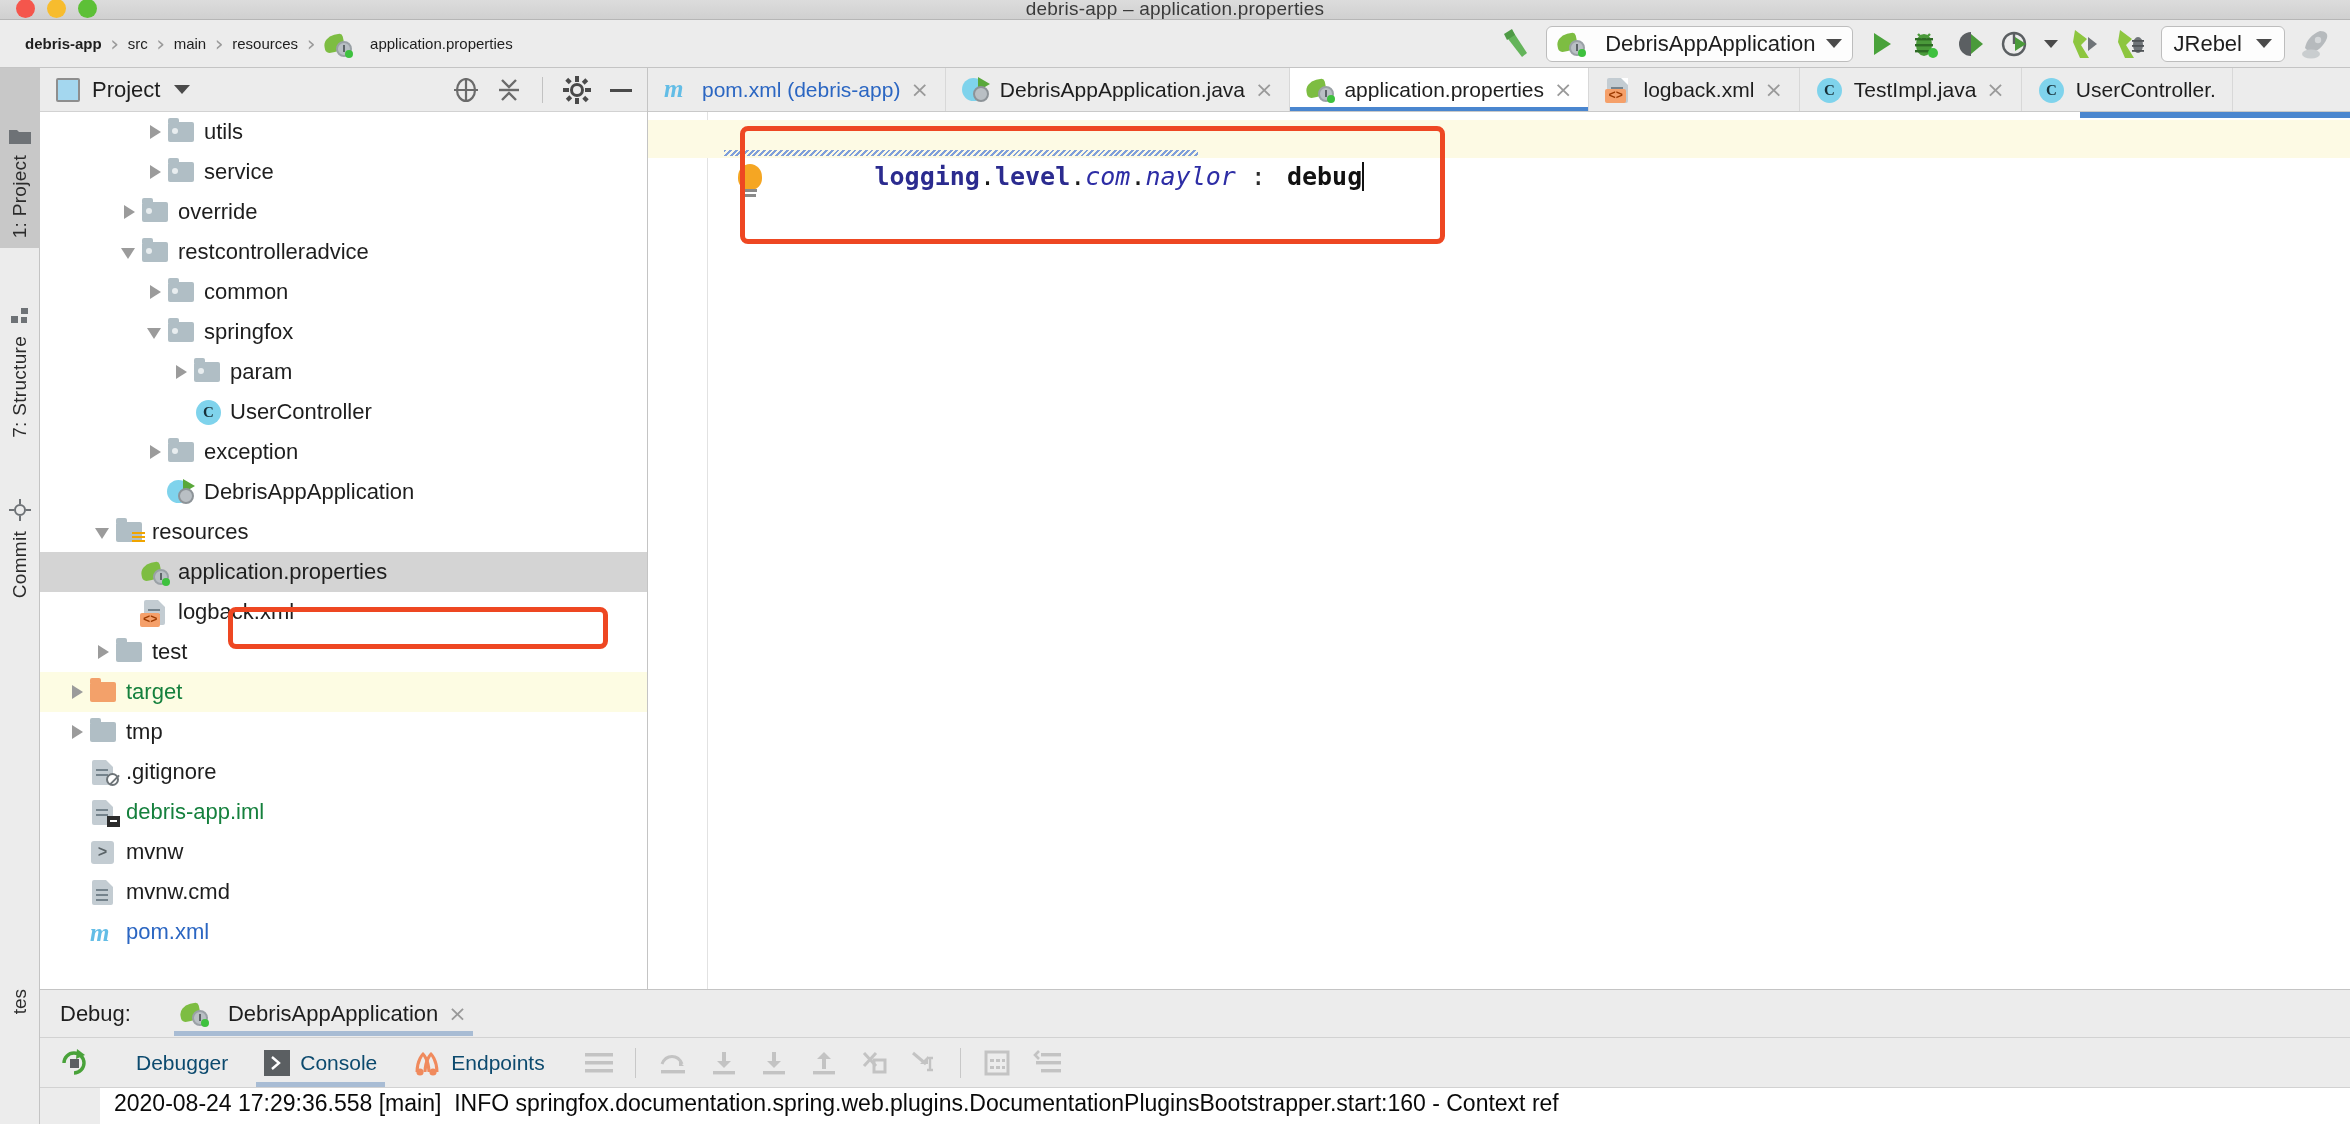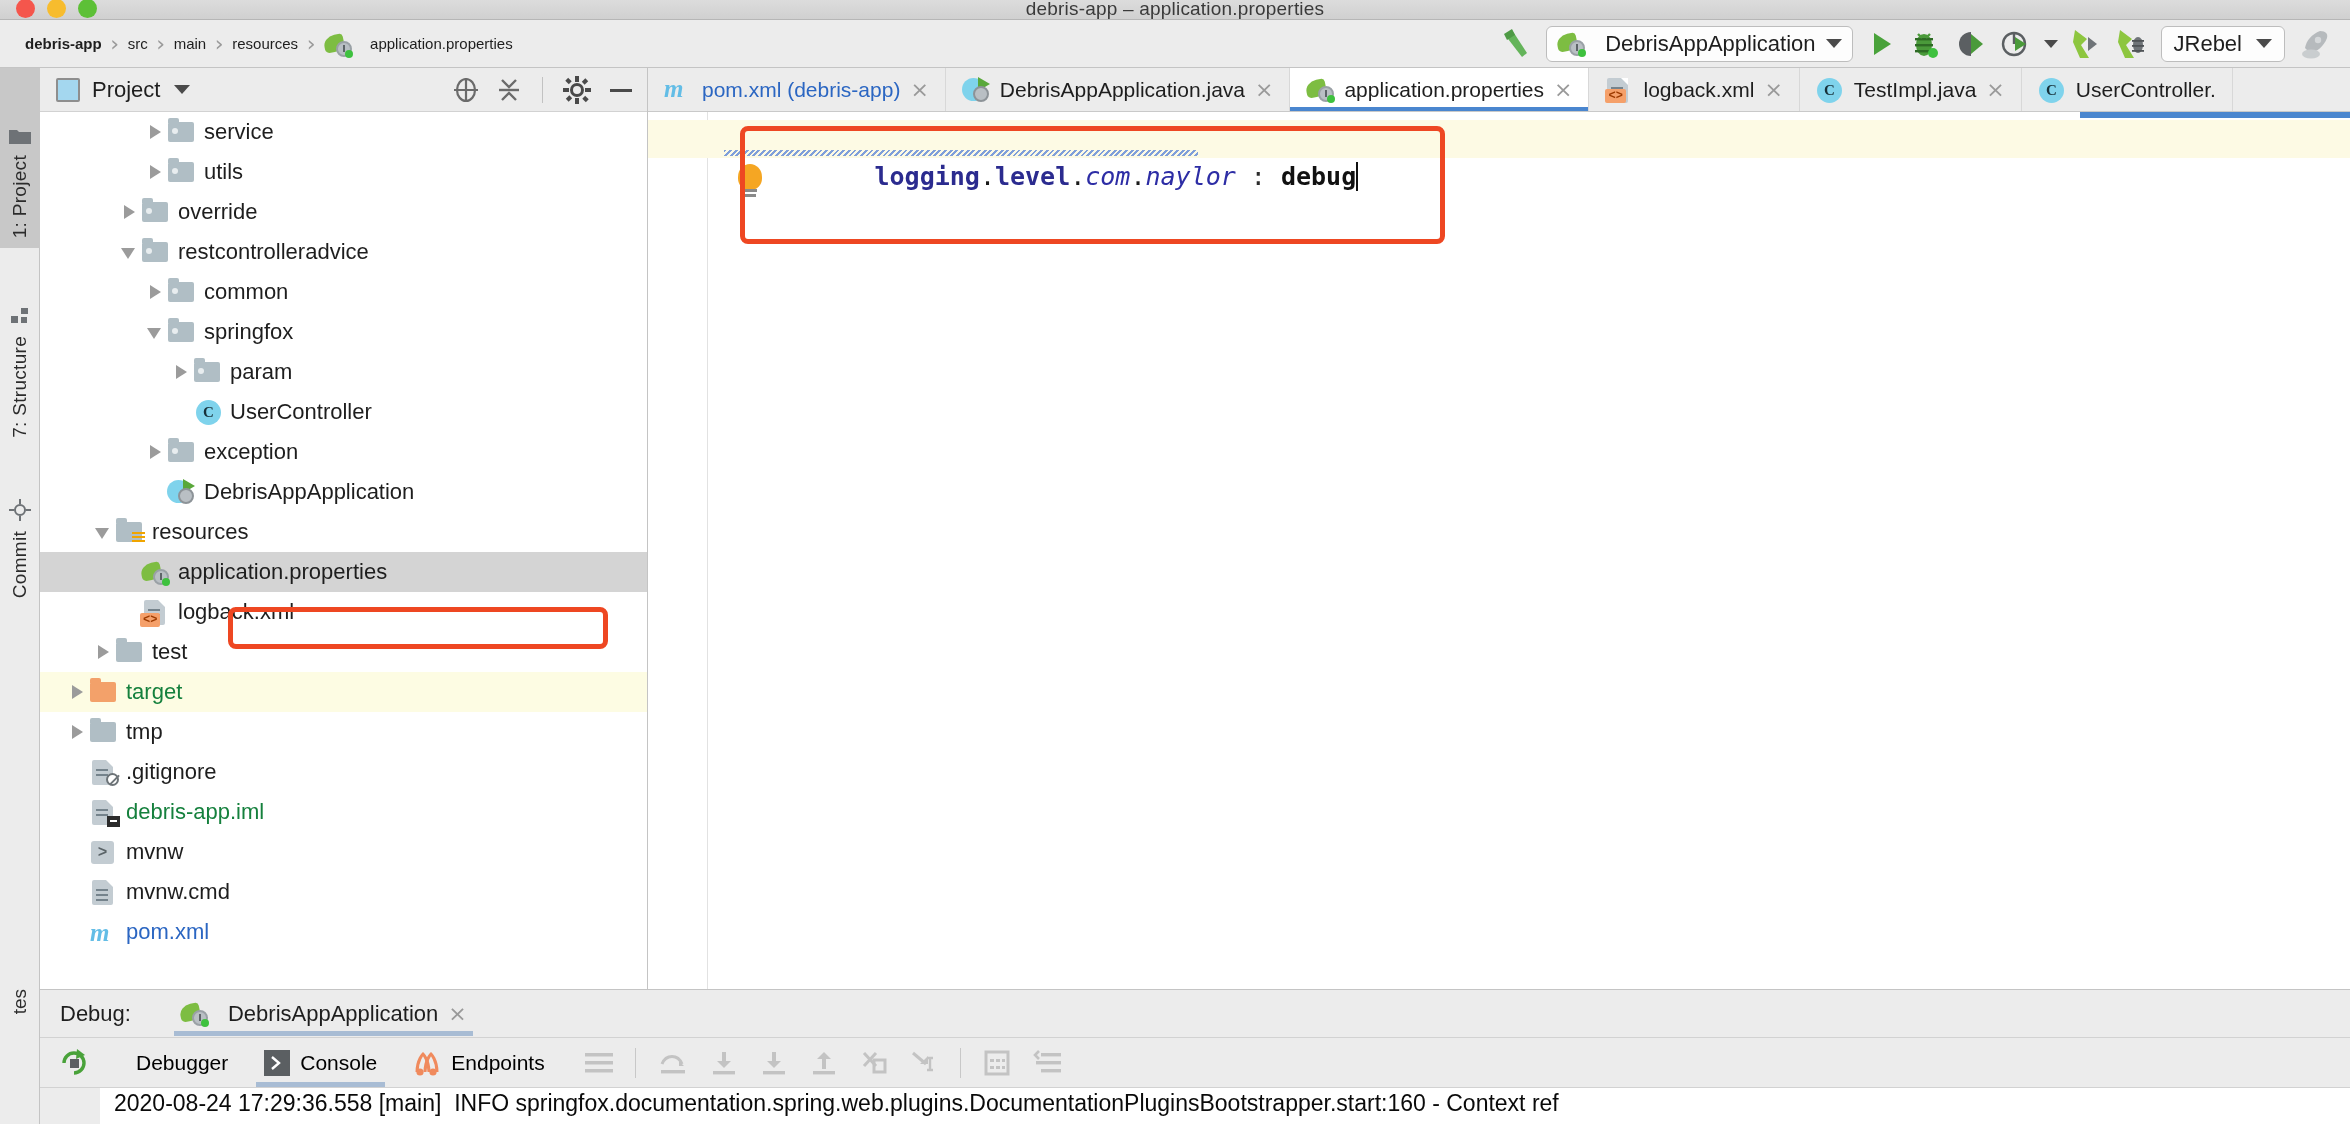--- a/index.html
+++ b/index.html
@@ -229,21 +229,21 @@
     height: 38px; line-height: 38px;
     font-family: "DejaVu Sans Mono", monospace; font-size: 25px;
     padding-left: 16px; white-space: pre; position: relative;
   }
   .cur-line-bg { position:absolute; left:0; right:0; top:8px; height:38px; background:#fdfae4; }
   .gutter-line-bg { position:absolute; left:0; width:60px; top:8px; height:38px; background:#fdfae4; }
   .k-key { color: #2b2b8f; font-weight: bold; }
   .k-italic { color: #2d2da5; font-style: italic; }
   .k-dot { color: #1a1a1a; }
   .k-sep { color: #2b2b2b; }
-  .k-val { color: #111; font-weight: bold; }
+  .k-val { color: #111; font-weight: bold; margin-left: 6px; }
   .squiggle {
     position: absolute; left: 16px; top: 30px; height: 6px; width: 474px;
     background-image: repeating-linear-gradient(135deg, #6a8fd8 0 2px, transparent 2px 4px);
     opacity: .85;
   }
   .bulb {
     position: absolute; left: 30px; top: 52px; width: 26px; height: 32px;
   }
   .bulb .glass { position:absolute; left:0; top:0; width:24px; height:26px;
                  background:#f5a623; border-radius: 50% 50% 45% 45%; }
@@ -277,21 +277,21 @@
   .dw-toolbar {
     height: 50px; display: flex; align-items: center; flex: none;
     border-bottom: 1px solid #d2d2d2; background: #ececec;
   }
   .dw-rerun {
     width: 68px; display: flex; align-items: center; justify-content: center; flex: none;
   }
   .dw-subtabs { display: flex; align-items: center; height: 100%; }
   .dw-subtab {
     display:flex; align-items:center; gap:10px; padding: 0 18px; height:100%;
-    font-size: 21px; color:#000000; position: relative; white-space: nowrap;
+    font-size: 21px; color:#0c4a6e; position: relative; white-space: nowrap;
   }
   .dw-subtab.active::after {
     content:""; position:absolute; left:10px; right:10px; bottom:0; height:5px; background:#a8bcd4;
   }
   .dw-tools { display:flex; align-items:center; gap:22px; margin-left: 22px; }
   .dw-sep { width:1px; height:30px; background:#c8c8c8; }
 
   .console {
     flex: 1; background: #ffffff; position: relative; overflow: hidden;
     border-left: 60px solid #ececec;
@@ -504,29 +504,29 @@
 
     <div class="tree">
 
       <div id="tree-rows">
           <div class="row">
             <span style="width: 104px; flex: 0 0 auto;"></span>
             <span class="arrow right"></span>
             <span class="ic">
               <span class="folder"></span>
             </span>
-            <span class="label">service</span>
+            <span class="label">utils</span>
           </div>
           <div class="row">
             <span style="width: 104px; flex: 0 0 auto;"></span>
             <span class="arrow right"></span>
             <span class="ic">
               <span class="folder"></span>
             </span>
-            <span class="label">utils</span>
+            <span class="label">service</span>
           </div>
           <div class="row">
             <span style="width: 78px; flex: 0 0 auto;"></span>
             <span class="arrow right"></span>
             <span class="ic">
               <span class="folder"></span>
             </span>
             <span class="label">override</span>
           </div>
           <div class="row">

